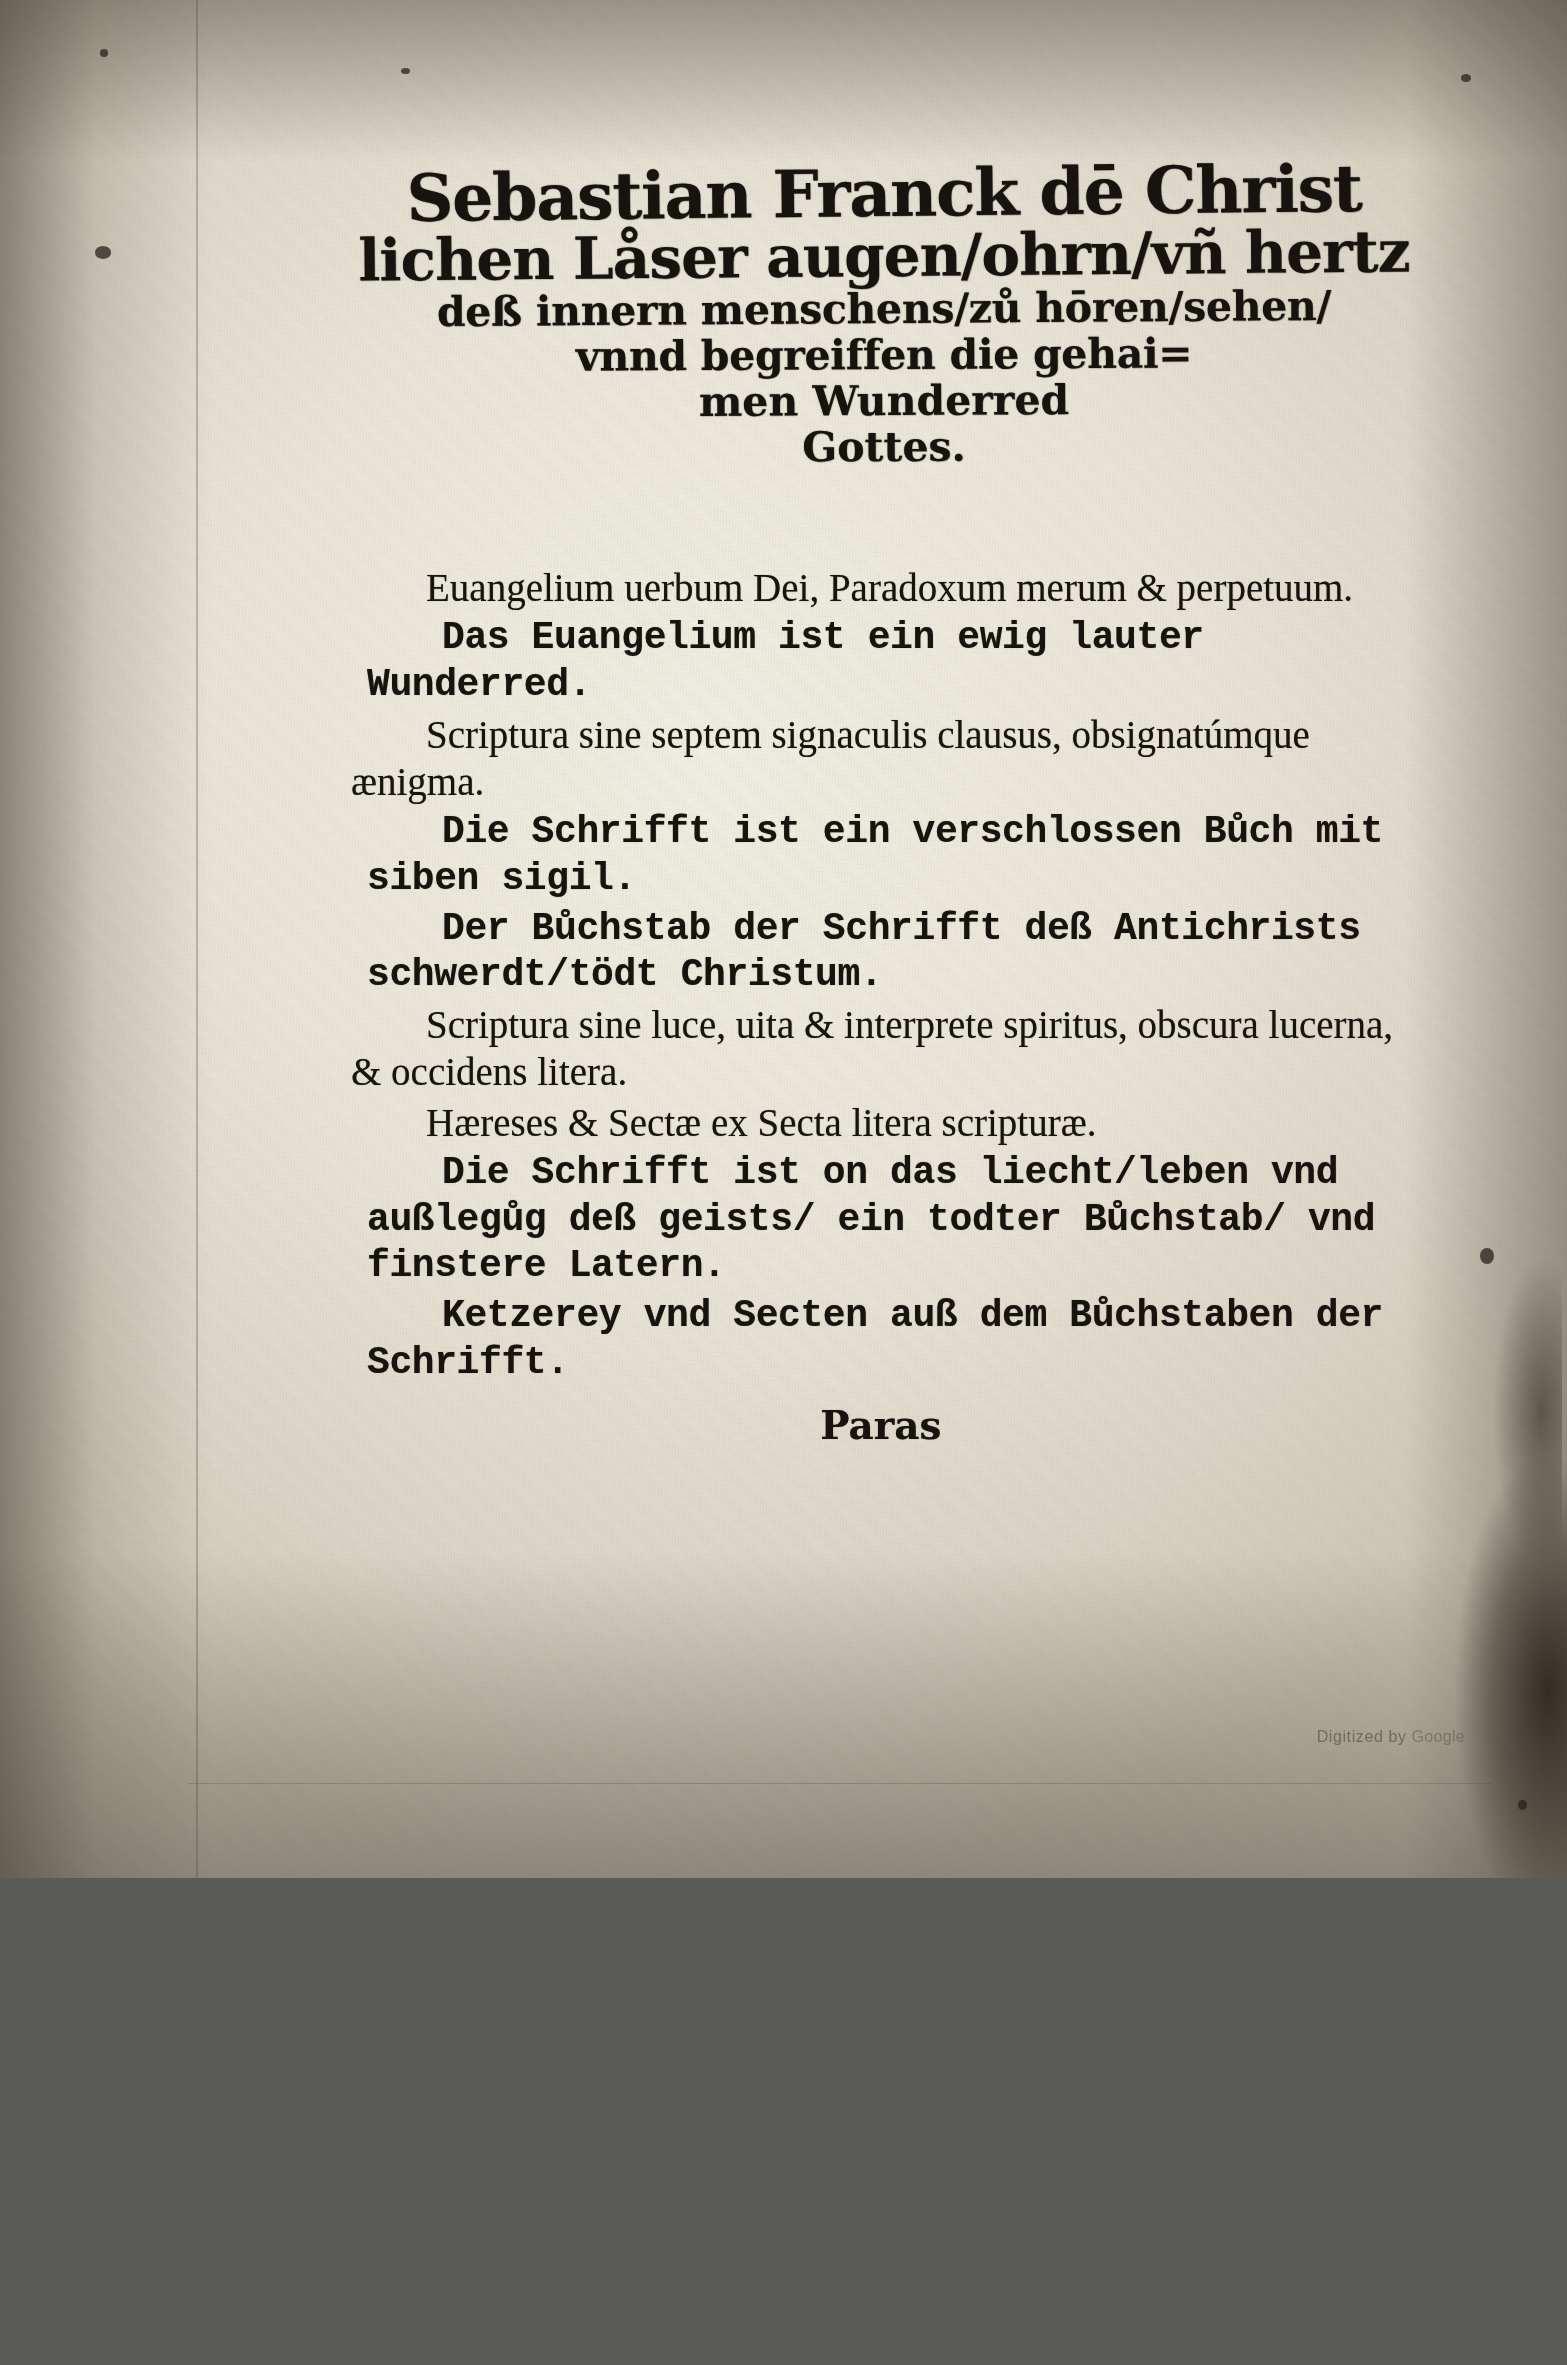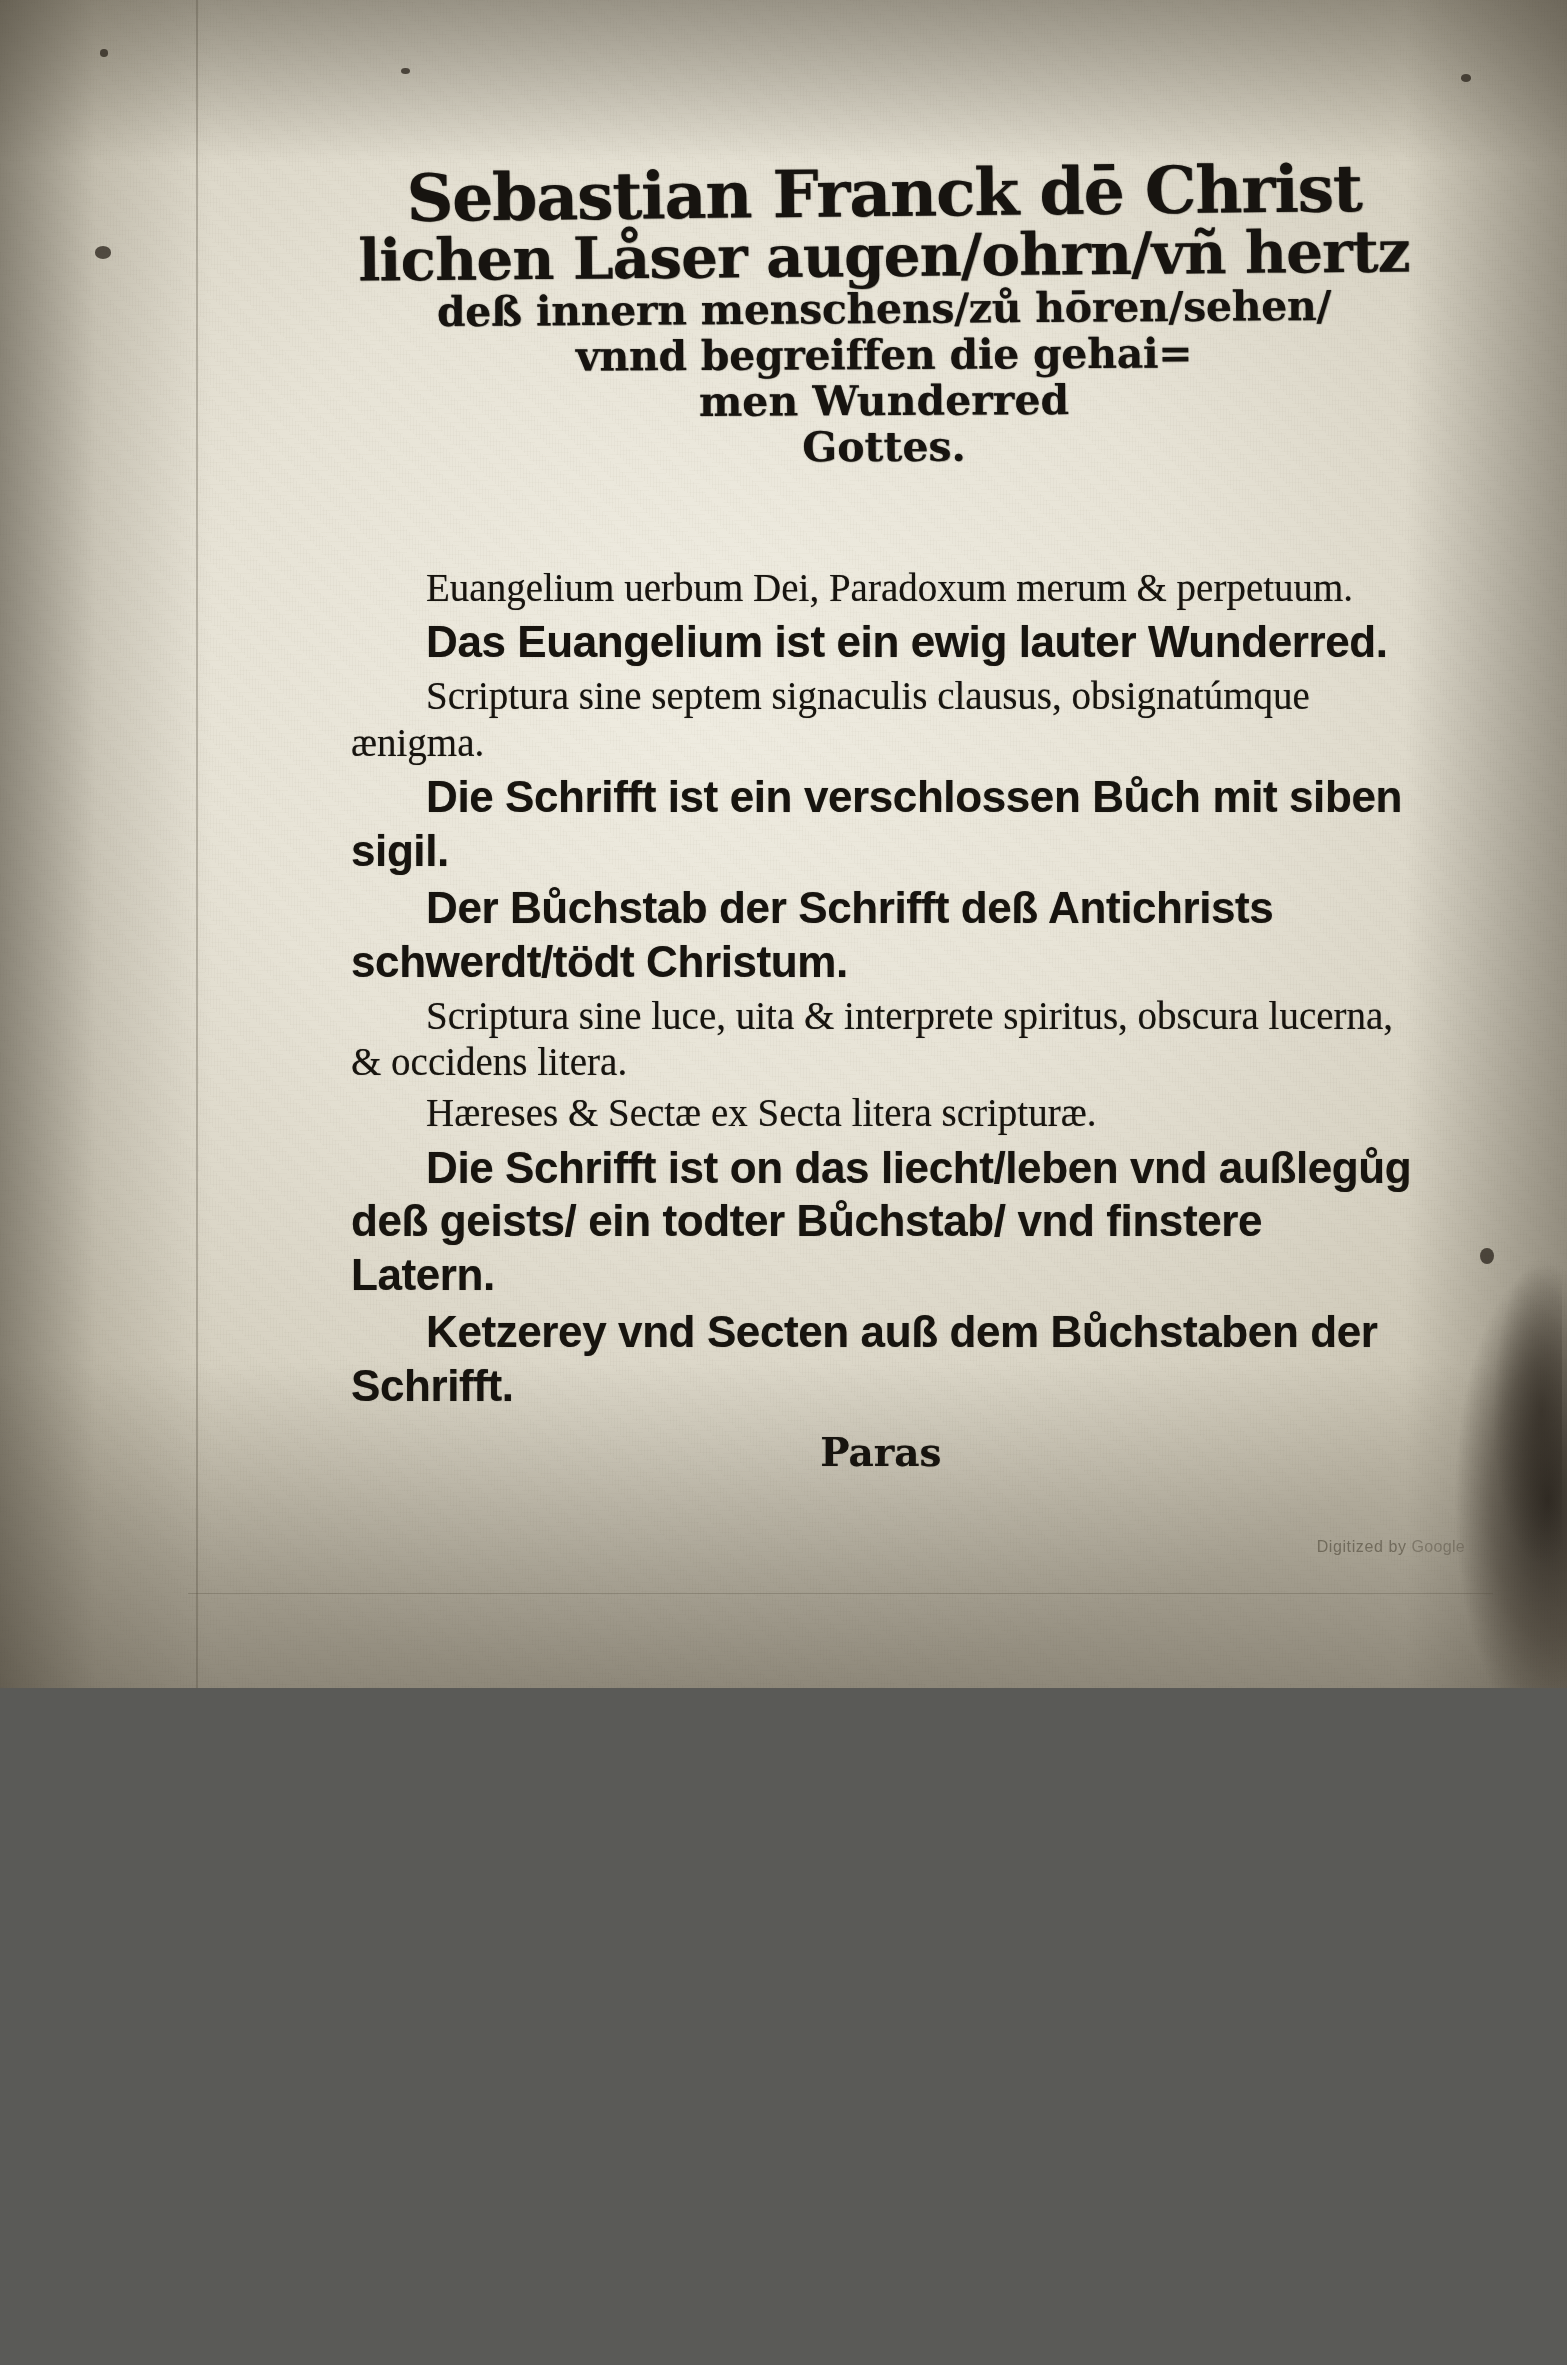--- a/index.html
+++ b/index.html
@@ -3,21 +3,21 @@
 <meta charset="utf-8">
 <style>
   html, body {
     margin: 0;
     padding: 0;
     background: #5a5a57;
   }
   .page {
     position: relative;
     width: 1568px;
-    height: 1688px;
+    height: 1878px;
     background: #fde047;
     overflow: hidden;
     font-family: "Liberation Serif", serif;
   }
   
   .paper-base {
     position: absolute;
     inset: 0;
     background:
       radial-gradient(ellipse 70% 60% at 45% 40%, #efece1 0%, #e7e3d6 45%, #d9d4c5 75%, #c9c3b2 100%);
@@ -118,25 +118,26 @@
     text-indent: 75px;
     text-shadow: 0 0 0.9px rgba(30,25,18,0.5);
   }
   .latin {
     font-family: "Liberation Serif", serif;
     font-size: 39px;
     line-height: 1.20;
     letter-spacing: 0px;
   }
   .german {
-    font-family: Liberation Sans, sans-serif;
+    font-family: Liberation Mono, monospace;
     font-weight: 700;
-    font-size: 44px;
+    font-size: 38px;
     line-height: 1.22;
     letter-spacing: -0.4px;
+    margin-left: 16px;
   }
   .catchword {
     margin-top: 16.3px;
     text-align: center;
     font-family: "DejaVu Serif", serif;
     font-weight: 700;
     font-size: 39px;
     padding-right: 6.3px;
     text-shadow: 0 0 0.9px rgba(30,25,18,0.5);
   }

